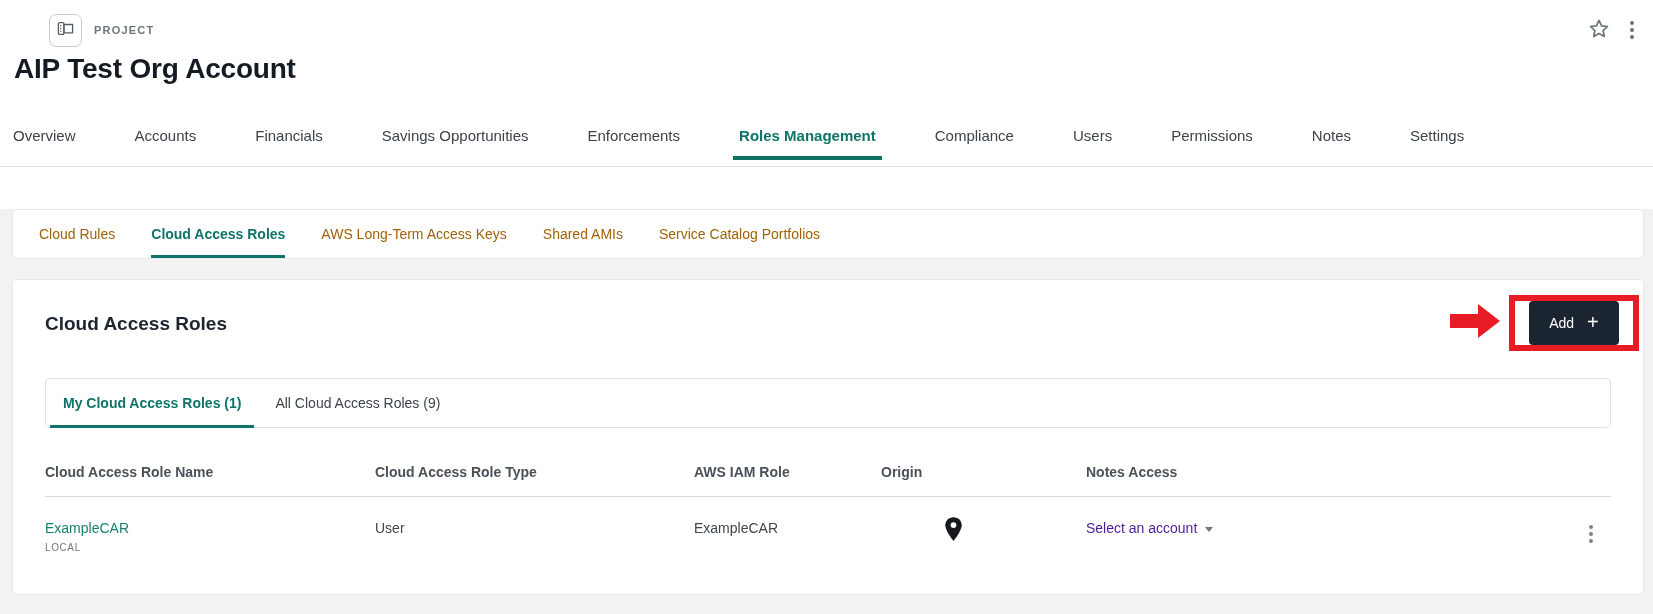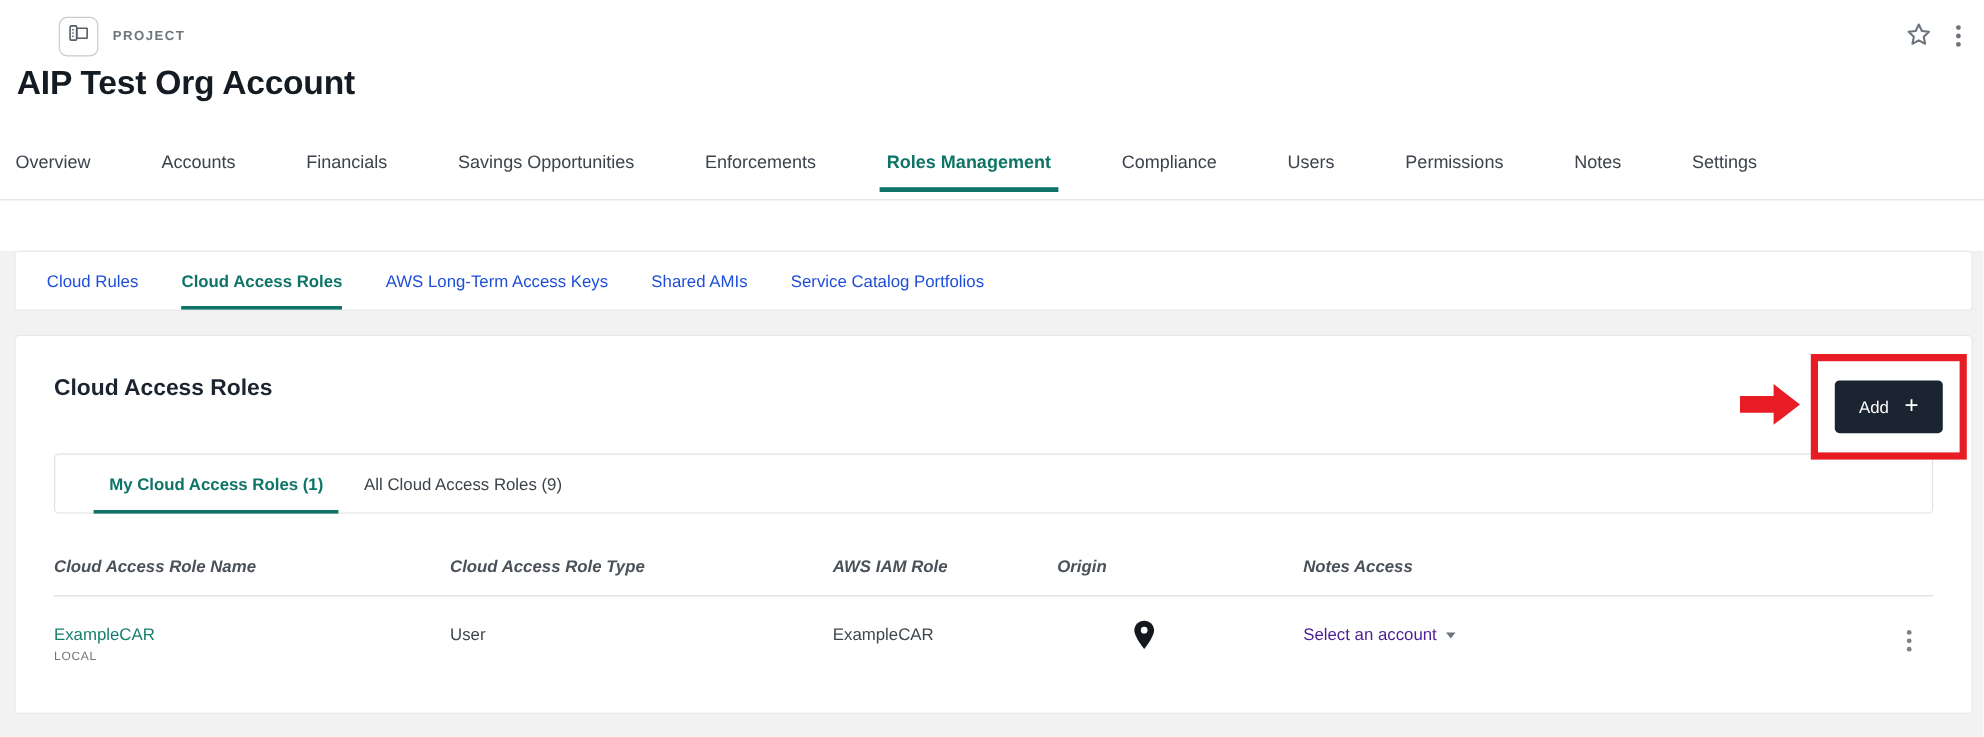--- a/index.html
+++ b/index.html
@@ -32,48 +32,48 @@
   .nav-tab.active::after { content: ""; position: absolute; left: 0; right: 0; bottom: -1px; height: 4px; background: var(--teal); }
 
   
   .content { height: 447px; background: #f2f2f3; }
 
   .subtab-card {
     margin: 42px 9px 0 12px; height: 50px; background: #fff;
     border: 1px solid #e7e8ea; border-radius: 4px;
     display: flex; gap: 36px; padding: 0 26px;
   }
-  .sub-tab { position: relative; line-height: 48px; font-size: 14px; color: #1d4ed8; cursor: pointer; white-space: nowrap; }
+  .sub-tab { position: relative; line-height: 48px; font-size: 14px; color: #a16207; cursor: pointer; white-space: nowrap; }
   .sub-tab.active { color: var(--teal); font-weight: bold; }
   .sub-tab.active::after { content: ""; position: absolute; left: 0; right: 0; bottom: 0; height: 3px; background: var(--teal); }
 
   .main-card {
     margin: 20px 9px 0 12px; height: 316px; background: #fff;
     border: 1px solid #e7e8ea; border-radius: 4px; position: relative;
   }
   .panel-title { margin: 33px 32px 0; font-size: 19px; font-weight: bold; color: #1c2430; }
 
   
   .annotation { position: absolute; top: 15px; right: 4px; display: flex; align-items: center; gap: 7px; }
-  .red-box { border: 6px solid var(--red); padding: 16px 14px; display: flex; align-items: center; }
+  .red-box { border: 6px solid var(--red); padding: 0 14px; display: flex; align-items: center; }
   .add-btn {
     width: 90px; height: 44px; background: var(--navy); color: #fff; border: none; border-radius: 4px;
     font-size: 14px; font-family: inherit; display: flex; align-items: center; justify-content: center; gap: 13px; cursor: pointer;
   }
   .add-btn .plus { font-size: 20px; font-weight: 400; line-height: 1; margin-top: -2px; }
 
-  .inner-tabs { margin: 43px 32px 0; height: 50px; border: 1px solid #e1e2e5; border-radius: 4px; display: flex; padding: 0 28px; }
+  .inner-tabs { margin: 43px 32px 0; height: 50px; border: 1px solid #e1e2e5; border-radius: 4px; display: flex; padding: 0 0; }
   .inner-tab { position: relative; padding: 0 17px; line-height: 48px; font-size: 14px; color: #3c434b; cursor: pointer; white-space: nowrap; }
   .inner-tab.active { color: var(--teal); font-weight: bold; }
   .inner-tab.active::after { content: ""; position: absolute; left: 4px; right: 4px; bottom: -1px; height: 3px; background: var(--teal); }
 
   .table { margin: 0 32px; }
   .thead, .trow { display: grid; grid-template-columns: 330px 319px 187px 205px 1fr 40px; }
   .thead { margin-top: 36px; padding-bottom: 16px; border-bottom: 1px solid #d9dbdd; }
-  .th { font-size: 14px; font-weight: bold; color: #4a5158; font-style: italic; }
+  .th { font-size: 14px; font-weight: bold; color: #4a5158; }
   .trow { padding-top: 23px; align-items: start; font-size: 14px; color: #3f464d; }
   .cell-name a { color: #19806e; text-decoration: none; cursor: pointer; }
   .badge-local { margin-top: 6px; font-size: 10px; letter-spacing: 0.6px; color: #6f767d; }
   .origin-pin { margin-left: 62px; margin-top: -4px; display: inline-block; }
   .account-select { display: inline-flex; align-items: center; gap: 8px; color: #4c1d95; cursor: pointer; background: none; border: none; font: inherit; }
   .caret-down { width: 0; height: 0; border-left: 4.5px solid transparent; border-right: 4.5px solid transparent; border-top: 5px solid #6e757c; display: inline-block; margin-top: 2px; }
   .row-kebab { justify-self: center; margin-top: 2px; }
   .row-kebab i { background: #7a8188; }
 
   :root { --teal: #0e7468; --red: #e81c24; --navy: #1b2531; }

